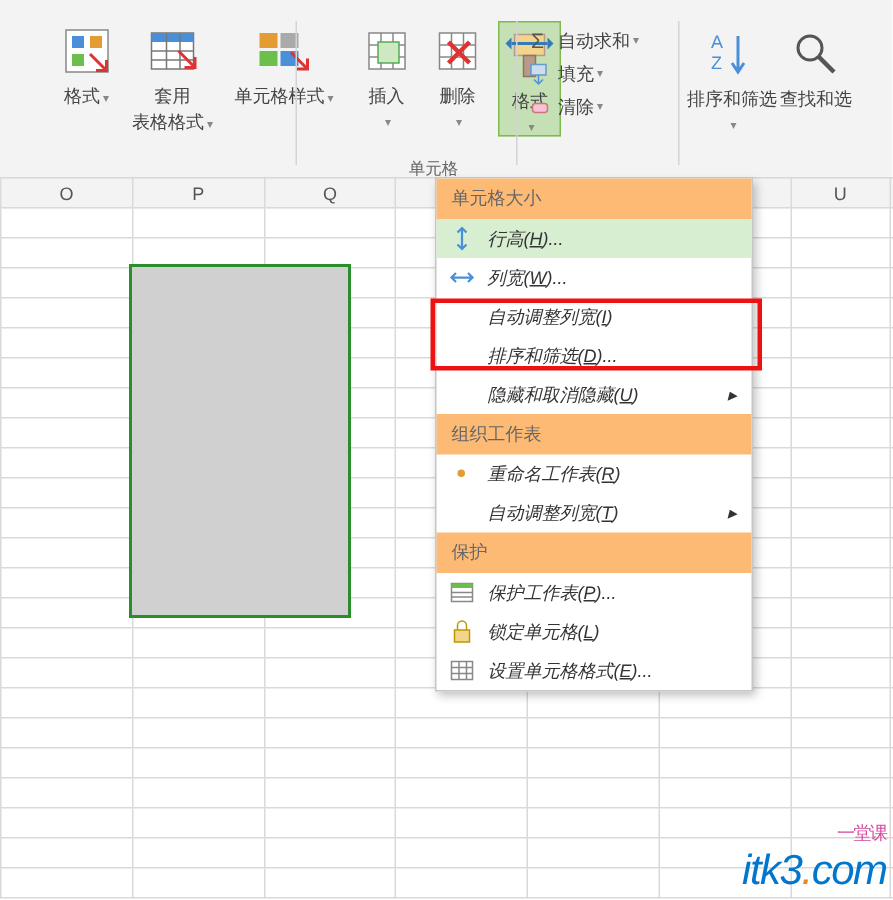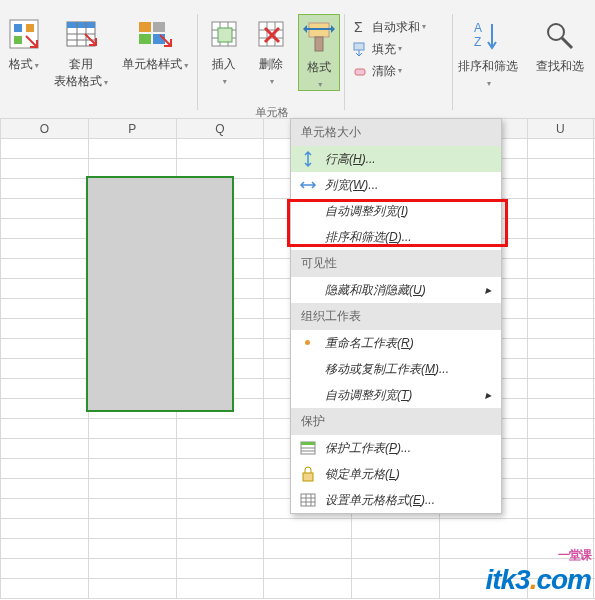--- a/index.html
+++ b/index.html
@@ -11,21 +11,21 @@
   overflow:hidden;
   color:#444;
 }
 .ribbon{
   position:relative;
   height:118px;
   border-bottom:1px solid #d4d4d4;
   background:#f3f3f3;
 }
 .group{
-  position:absolute;top:14px;height:104px;text-align:center;
+  position:absolute;top:14px;height:104px;text-align:center;padding-left:34px;
 }
 .grouplabel{
   position:absolute;bottom:-2px;left:0;right:0;font-size:11px;color:#666;
 }
 .vborder{
   position:absolute;top:14px;height:96px;border-left:1px solid #d4d4d4;
 }
 .bigbtn{
   display:inline-block;vertical-align:top;margin:0 4px;
   width:56px;text-align:center;font-size:12px;color:#444;
@@ -58,37 +58,37 @@
   left:86px;top:58px;width:144px;height:232px;
 }
 
 .menu{
   position:absolute;left:290px;top:118px;width:210px;
   background:#fff;border:1px solid #c5c5c5;
   box-shadow:2px 3px 6px rgba(0,0,0,.25);
   font-size:12px;
 }
 .menu .hdr{
-  background:#e5e5e5;padding:5px 10px;color:#666;font-size:12px;
+  background:#fdba74;padding:5px 10px;color:#666;font-size:12px;
 }
 .menu .item{
   padding:5px 10px 5px 34px;position:relative;line-height:16px;color:#333;font-style:italic;
 }
 .menu .item.hover{background:#d8eed0;}
 .menu .dot::before{
   content:"";position:absolute;left:14px;top:10px;width:5px;height:5px;
   background:#e39b32;border-radius:50%;
 }
 .menu .mi-icon{position:absolute;left:8px;top:4px;width:18px;height:18px;}
 .redbox{
   position:absolute;left:287px;top:199px;width:215px;height:42px;border:3px solid #e11;
 }
 .u{text-decoration:underline;}
 .watermark{
-  position:absolute;right:4px;bottom:4px;font-size:28px;font-weight:bold;font-style:italic;
+  position:absolute;right:4px;bottom:4px;font-size:28px;font-weight:normal;font-style:italic;
   color:#0077cc;letter-spacing:-1px;margin-left:28px;
 }
 .watermark .orange{color:#e98b1a;}
 .watermark small{font-size:12px;color:#d34a9e;font-style:normal;display:block;text-align:right;}
 </style>
 </head>
 <body>
 
 <div class="ribbon">
 
@@ -207,21 +207,21 @@
   <div class="sortbtn" style="left:458px">
     <div class="icon-box" style="margin-top:4px">
       <svg viewBox="0 0 36 36">
           <text x="4" y="14" font-size="12" fill="#4a90d9">A</text>
           <text x="4" y="28" font-size="12" fill="#4a90d9">Z</text>
           <path d="M22 6 L22 28 M18 24 L22 30 L26 24" stroke="#4a90d9" stroke-width="2" fill="none"></path>
         </svg>
     </div>
     <span>排序和筛选</span><br><span class="dd">▾</span>
   </div>
-  <div class="findbtn" style="left:530px">
+  <div class="findbtn" style="left:514px">
     <div class="icon-box" style="margin-top:4px">
       <svg viewBox="0 0 36 36">
           <circle cx="14" cy="14" r="8" fill="none" stroke="#555" stroke-width="2"></circle>
           <line x1="20" y1="20" x2="30" y2="30" stroke="#555" stroke-width="3"></line>
         </svg>
     </div>
     <span>查找和选</span>
   </div>
 </div>
 
@@ -492,32 +492,28 @@
     </span>
     <span>列宽(</span><span class="u">W</span><span>)...</span>
   </div>
   <div class="item">
     <span>自动调整列宽(</span><span class="u">I</span><span>)</span>
   </div>
   <div class="item">
     <span>排序和筛选(</span><span class="u">D</span><span>)...</span>
   </div>
 
-  <div class="hdr">可见性</div>
   <div class="item">
     <span>隐藏和取消隐藏(</span><span class="u">U</span><span>)</span>
     <span style="float:right">▸</span>
   </div>
 
   <div class="hdr">组织工作表</div>
   <div class="item dot">
     <span>重命名工作表(</span><span class="u">R</span><span>)</span>
-  </div>
-  <div class="item">
-    <span>移动或复制工作表(</span><span class="u">M</span><span>)...</span>
   </div>
   <div class="item">
     <span>自动调整列宽(</span><span class="u">T</span><span>)</span>
     <span style="float:right">▸</span>
   </div>
 
   <div class="hdr">保护</div>
   <div class="item">
     <span class="mi-icon">
       <svg viewBox="0 0 18 18">

